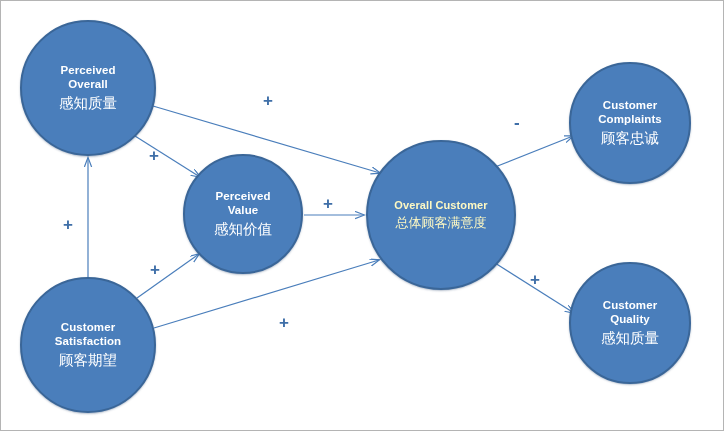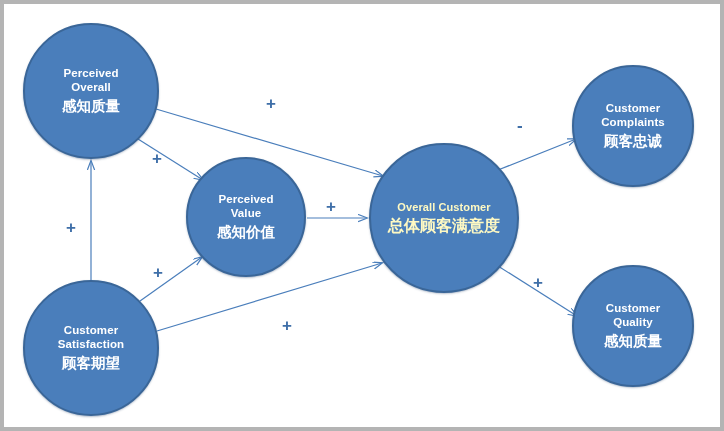--- a/index.html
+++ b/index.html
@@ -8,21 +8,21 @@
     background: #ffffff;
   }
   body {
     font-family: "Liberation Sans", sans-serif;
   }
   #canvas {
     position: relative;
     width: 724px;
     height: 431px;
     background: #ffffff;
-    border: 4px solid #d946ef;
+    border: 1px solid #d946ef;
     box-sizing: border-box;
     overflow: hidden;
   }
   #edge-layer {
     position: absolute;
     left: 0;
     top: 0;
     width: 724px;
     height: 431px;
     pointer-events: none;
@@ -43,26 +43,26 @@
     box-shadow: 0 1px 2px rgba(40,70,110,0.35);
   }
   .node .en {
     font-size: 11.5px;
     font-weight: bold;
     letter-spacing: 0.1px;
     white-space: nowrap;
   }
   .node .zh {
     font-size: 14.5px;
-    font-weight: bold;
+    font-weight: normal;
     margin-top: 3px;
     white-space: nowrap;
   }
   .node.center .en { font-size: 11px; }
-  .node.center .zh { font-size: 16px; }
+  .node.center .zh { font-size: 13px; }
   .sign {
     position: absolute;
     color: #3f6fa8;
     font-size: 17px;
     font-weight: bold;
     font-family: "Liberation Sans", sans-serif;
     line-height: 1;
     user-select: none;
   }
 </style>

